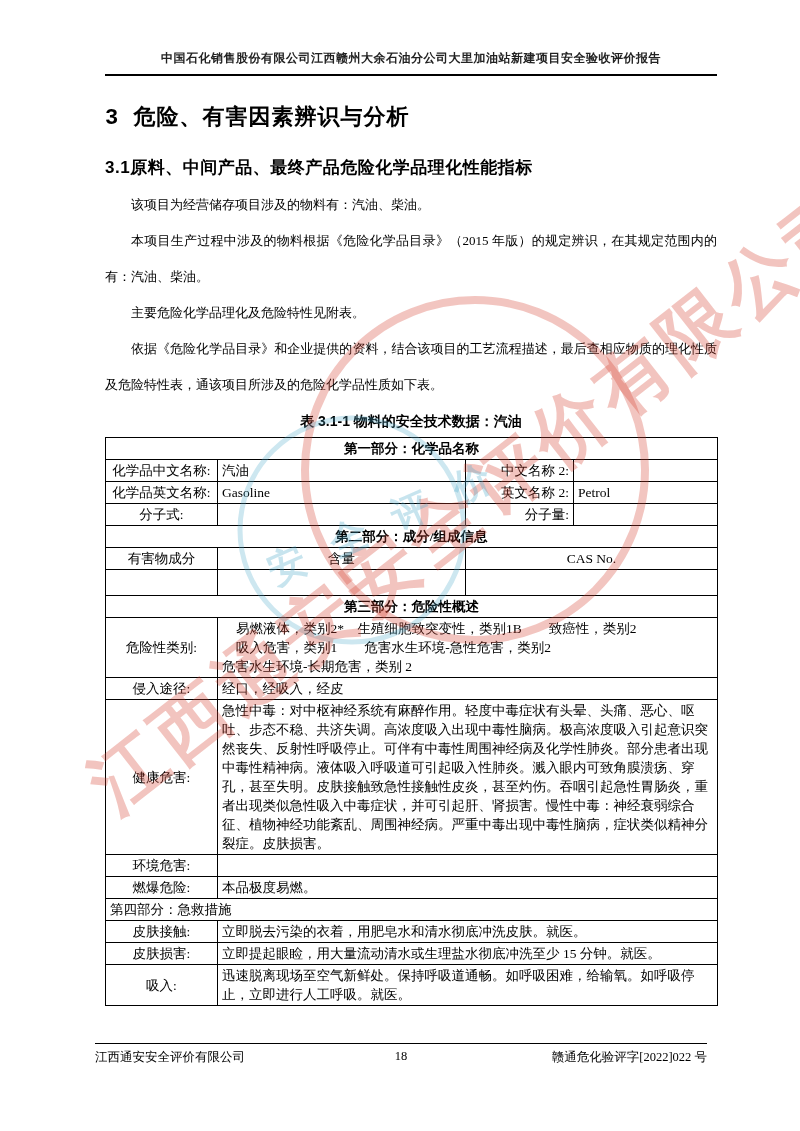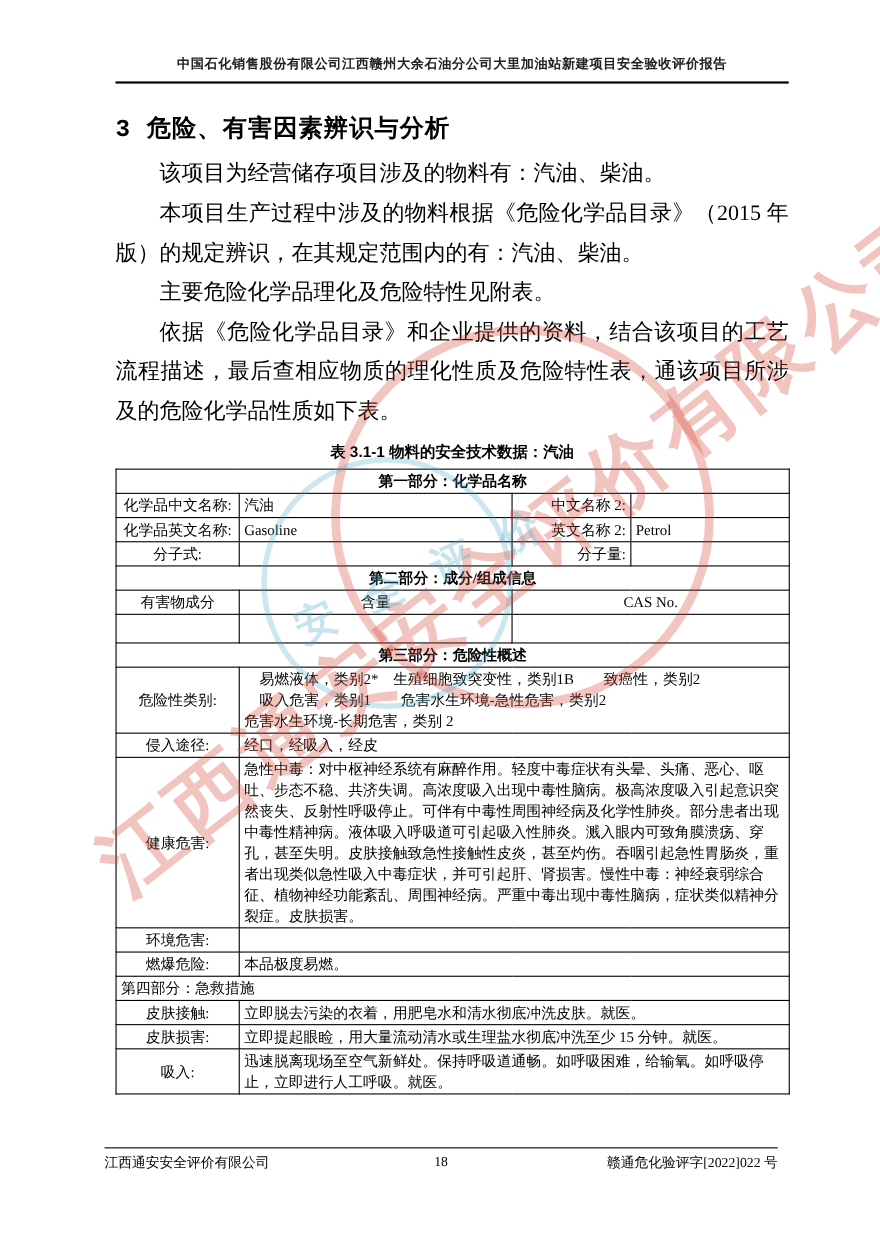--- a/index.html
+++ b/index.html
@@ -14,21 +14,21 @@
   .doc-header { padding-top:50px; text-align:center; font-size:12px;
     font-weight:bold; color:#222; letter-spacing:0.5px; }
   .header-rule { border-bottom:2px solid #000; margin-top:7px; }
 
   .h1 { font-family:Liberation Mono, monospace; font-weight:bold;
     font-size:22px; margin-top:26px; letter-spacing:1px; }
   .h2 { font-family:"Liberation Sans", sans-serif; font-weight:bold;
     font-size:17px; margin-top:24px; letter-spacing:0.5px; }
 
   .body-text { margin-top:8px; }
-  .body-text p { font-size:20px; line-height:36px; text-indent:2em;
+  .body-text p { font-size:13px; line-height:36px; text-indent:2em;
     text-align:justify; }
 
   .table-title { text-align:center; font-weight:bold; font-size:14px;
     margin-top:10px; font-family:"Liberation Sans", sans-serif; }
 
   table.msds { width:612px; border-collapse:collapse; margin-top:6px;
     font-size:13.5px; table-layout:fixed; }
   table.msds td { border:1px solid #000; padding:1px 4px; line-height:19px;
     vertical-align:middle; word-break:break-all; }
   td.sec { text-align:center; font-weight:bold; }
@@ -62,20 +62,21 @@
       <text x="275" y="585" transform="rotate(-24 275 585)" font-size="38" font-weight="bold" fill="#4aa9c9" opacity="0.30" letter-spacing="10" font-family="Liberation Serif, serif">安 全 评 价</text>
     </svg>
   </div>
 
   <div class="content">
 
     <div class="doc-header">中国石化销售股份有限公司江西赣州大余石油分公司大里加油站新建项目安全验收评价报告</div>
     <div class="header-rule"></div>
 
     <div class="h1">3 危险、有害因素辨识与分析</div>
+    <div class="h2">3.1原料、中间产品、最终产品危险化学品理化性能指标</div>
 
     <div class="body-text">
       <p>该项目为经营储存项目涉及的物料有：汽油、柴油。</p>
       <p>本项目生产过程中涉及的物料根据《危险化学品目录》（2015 年版）的规定辨识，在其规定范围内的有：汽油、柴油。</p>
       <p>主要危险化学品理化及危险特性见附表。</p>
       <p>依据《危险化学品目录》和企业提供的资料，结合该项目的工艺流程描述，最后查相应物质的理化性质及危险特性表，通该项目所涉及的危险化学品性质如下表。</p>
     </div>
 
     <div class="table-title">表 3.1-1 物料的安全技术数据：汽油</div>
 

